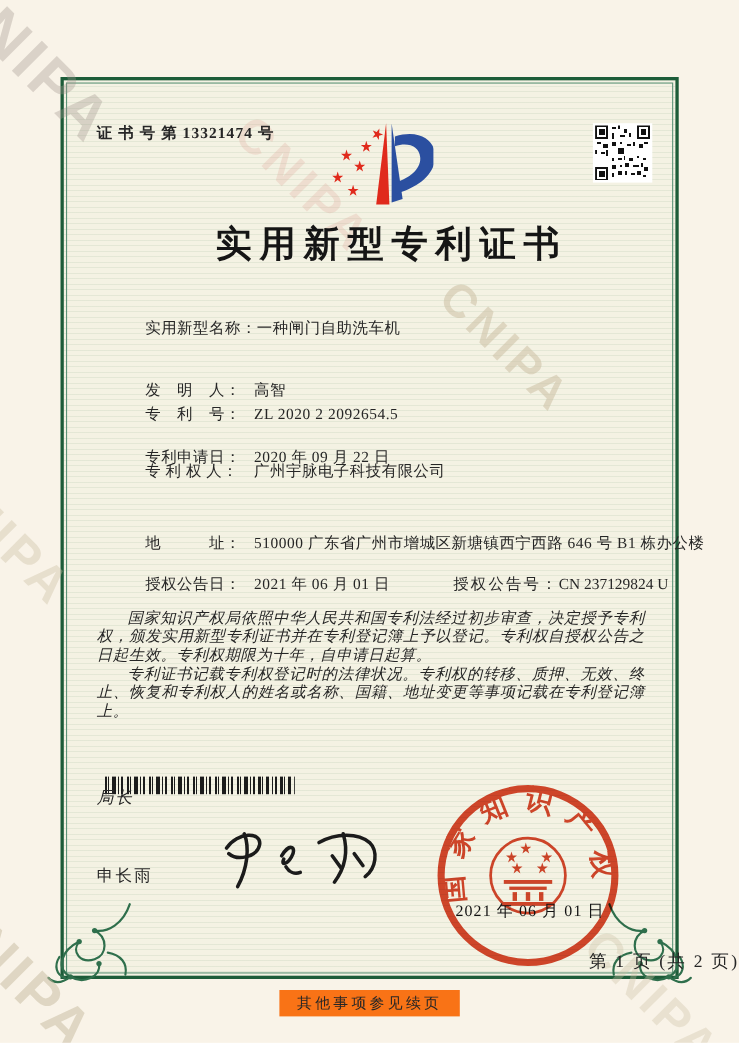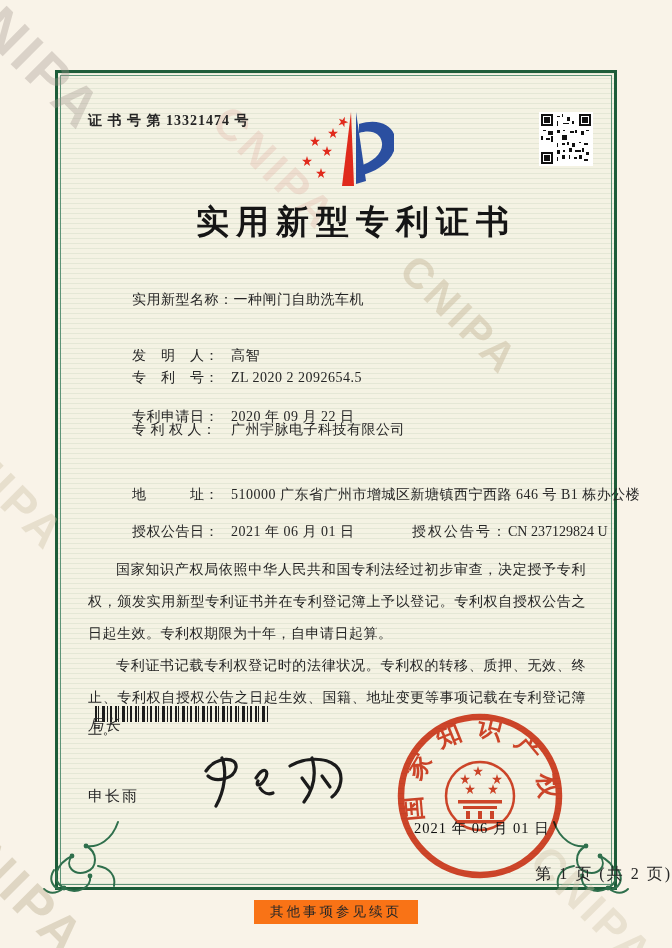--- a/index.html
+++ b/index.html
@@ -37,22 +37,22 @@
   .cert-no{left:88px;top:112px;font-size:14px;letter-spacing:1px;font-weight:bold;}
   .title{left:0;right:0;top:200px;text-align:center;font-size:33px;
          font-weight:bold;letter-spacing:7px;color:#151515;margin-left:40px;}
   .qr-box{left:539px;top:112px;width:54px;height:54px;background:#fff;padding:2px;box-sizing:border-box;}
   
   .frow{left:88px;font-size:14px;line-height:22px;margin-left:44px;}
   .flabel{display:inline-block;min-width:99px;vertical-align:top;letter-spacing:0.5px;}
   .fvalue{display:inline-block;max-width:412px;vertical-align:top;letter-spacing:0.5px;}
   .grant2{left:368px;}
   
-  .paras{left:88px;top:554px;width:498px;font-size:14px;line-height:32px;
-         text-align:justify;}
+  .paras{left:88px;top:554px;width:498px;font-size:14px;line-height:17px;
+         text-align:justify;font-style:italic;}
   .paras p{margin:0;text-indent:2em;letter-spacing:0.5px;}
   
   .barcode{left:95px;top:706px;width:173px;height:16px;
     background:repeating-linear-gradient(90deg,
       #1c1c1c 0 2px,transparent 2px 3px,#1c1c1c 3px 4px,transparent 4px 7px,
       #1c1c1c 7px 10px,transparent 10px 12px,#1c1c1c 12px 13px,transparent 13px 15px,
       #1c1c1c 15px 17px,transparent 17px 20px);}
   
   .sig-title{left:88px;top:716px;font-size:15px;letter-spacing:2px;font-style:italic;}
   .sig-name{left:88px;top:787px;font-size:15px;letter-spacing:2px;font-family:Liberation Serif, serif;}
@@ -214,21 +214,21 @@
   </div>
   <div class="abs frow" style="top:521px">
     <span class="flabel">授权公告日：</span><span class="fvalue">2021 年 06 月 01 日</span>
   </div>
   <div class="abs frow grant2" style="top:521px">
     <span style="letter-spacing:2px">授权公告号：</span><span>CN 237129824 U</span>
   </div>
 
   <div class="abs paras">
     <p>国家知识产权局依照中华人民共和国专利法经过初步审查，决定授予专利权，颁发实用新型专利证书并在专利登记簿上予以登记。专利权自授权公告之日起生效。专利权期限为十年，自申请日起算。</p>
-    <p>专利证书记载专利权登记时的法律状况。专利权的转移、质押、无效、终止、专利权自授权公告之日起生效、国籍、地址变更等事项记载在专利登记簿上。</p>
+    <p>专利证书记载专利权登记时的法律状况。专利权的转移、质押、无效、终止、恢复和专利权人的姓名或名称、国籍、地址变更等事项记载在专利登记簿上。</p>
   </div>
 
   <div class="abs barcode"></div>
 
   <div class="abs sig-title">局长</div>
   <div class="abs sig-name">申长雨</div>
   <svg class="abs sig-script" width="168" height="70" viewBox="0 0 168 70">
     <g fill="none" stroke="#1b1b1b" stroke-width="3.2" stroke-linecap="round" stroke-linejoin="round">
       <path d="M30,14 C35,26 33,46 24,62"></path>
       <path d="M14,27 C24,12 46,12 44,24 C42,35 24,39 16,32"></path>

